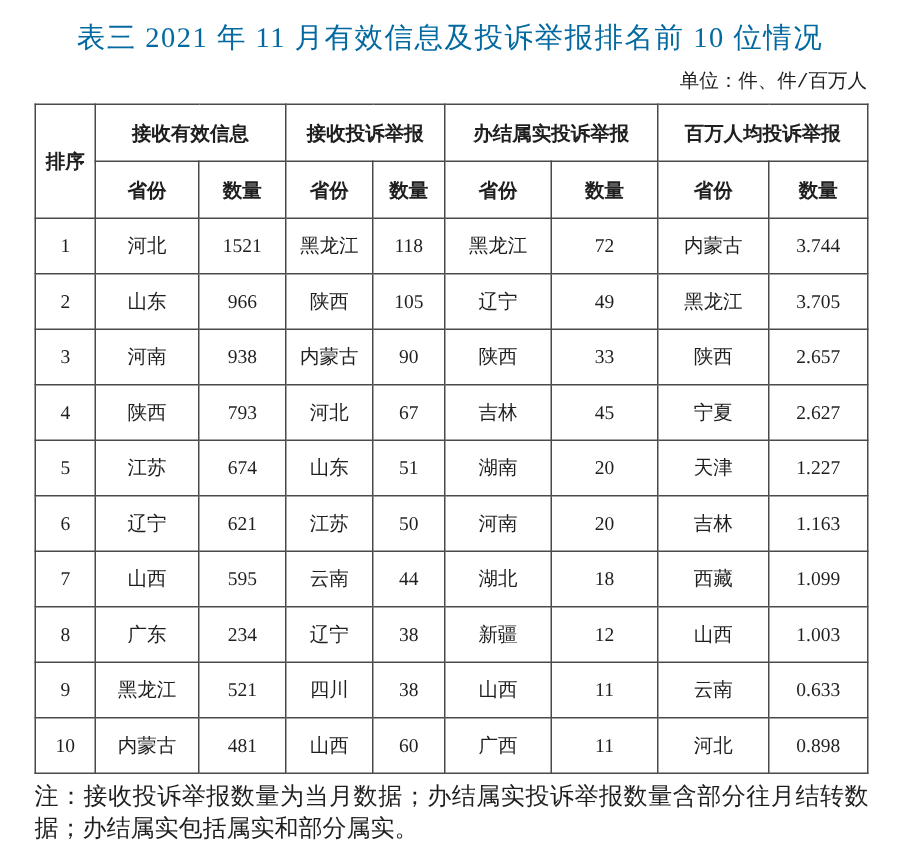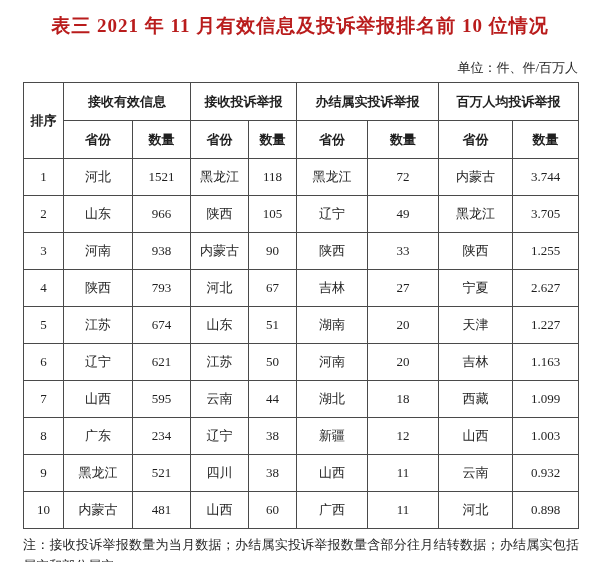--- a/index.html
+++ b/index.html
@@ -11,30 +11,31 @@
     width: 600px;
     height: 562px;
     overflow: hidden;
     font-family: "Liberation Serif", "DejaVu Serif", serif;
     color: #1f1f1f;
   }
   .doc-title {
     margin: 13px 0 2px 0;
     text-align: center;
     font-size: 19px;
-    font-weight: bold;
+    font-weight: normal;
     letter-spacing: 1px;
     line-height: 26px;
-    color: #b91c1c;
+    color: #0369a1;
   }
   .unit-label {
-    margin: 20px 22px 0 0;
+    margin: 7px 22px 0 0;
     text-align: right;
     font-size: 13px;
     line-height: 17px;
+    font-family: Liberation Mono, monospace;
   }
   table.rank-table {
     border-collapse: collapse;
     table-layout: fixed;
     width: 555px;
     margin: 6px 0 0 23px;
   }
   .rank-table th, .rank-table td {
     border: 1px solid #4a4a4a;
     text-align: center;
@@ -43,21 +44,21 @@
     font-size: 13px;
     padding: 0;
     overflow: hidden;
     white-space: nowrap;
   }
   .rank-table thead th { height: 37px; font-weight: bold; }
   .rank-table tbody td { height: 36px; }
   .note {
     margin: 5px 0 0 23px;
     width: 556px;
-    font-size: 13px;
+    font-size: 16px;
     line-height: 21px;
     text-align: justify;
   }
 </style>
 </head>
 <body>
 
 <div class="doc-title">表三 2021 年 11 月有效信息及投诉举报排名前 10 位情况</div>
 
 <div class="unit-label">单位：件、件/百万人</div>
@@ -118,30 +119,30 @@
       </tr>
       <tr>
         <td>3</td>
         <td>河南</td>
         <td>938</td>
         <td>内蒙古</td>
         <td>90</td>
         <td>陕西</td>
         <td>33</td>
         <td>陕西</td>
-        <td>1.255</td>
+        <td>2.657</td>
       </tr>
       <tr>
         <td>4</td>
         <td>陕西</td>
         <td>793</td>
         <td>河北</td>
         <td>67</td>
         <td>吉林</td>
-        <td>27</td>
+        <td>45</td>
         <td>宁夏</td>
         <td>2.627</td>
       </tr>
       <tr>
         <td>5</td>
         <td>江苏</td>
         <td>674</td>
         <td>山东</td>
         <td>51</td>
         <td>湖南</td>
@@ -184,21 +185,21 @@
       </tr>
       <tr>
         <td>9</td>
         <td>黑龙江</td>
         <td>521</td>
         <td>四川</td>
         <td>38</td>
         <td>山西</td>
         <td>11</td>
         <td>云南</td>
-        <td>0.932</td>
+        <td>0.633</td>
       </tr>
       <tr>
         <td>10</td>
         <td>内蒙古</td>
         <td>481</td>
         <td>山西</td>
         <td>60</td>
         <td>广西</td>
         <td>11</td>
         <td>河北</td>

